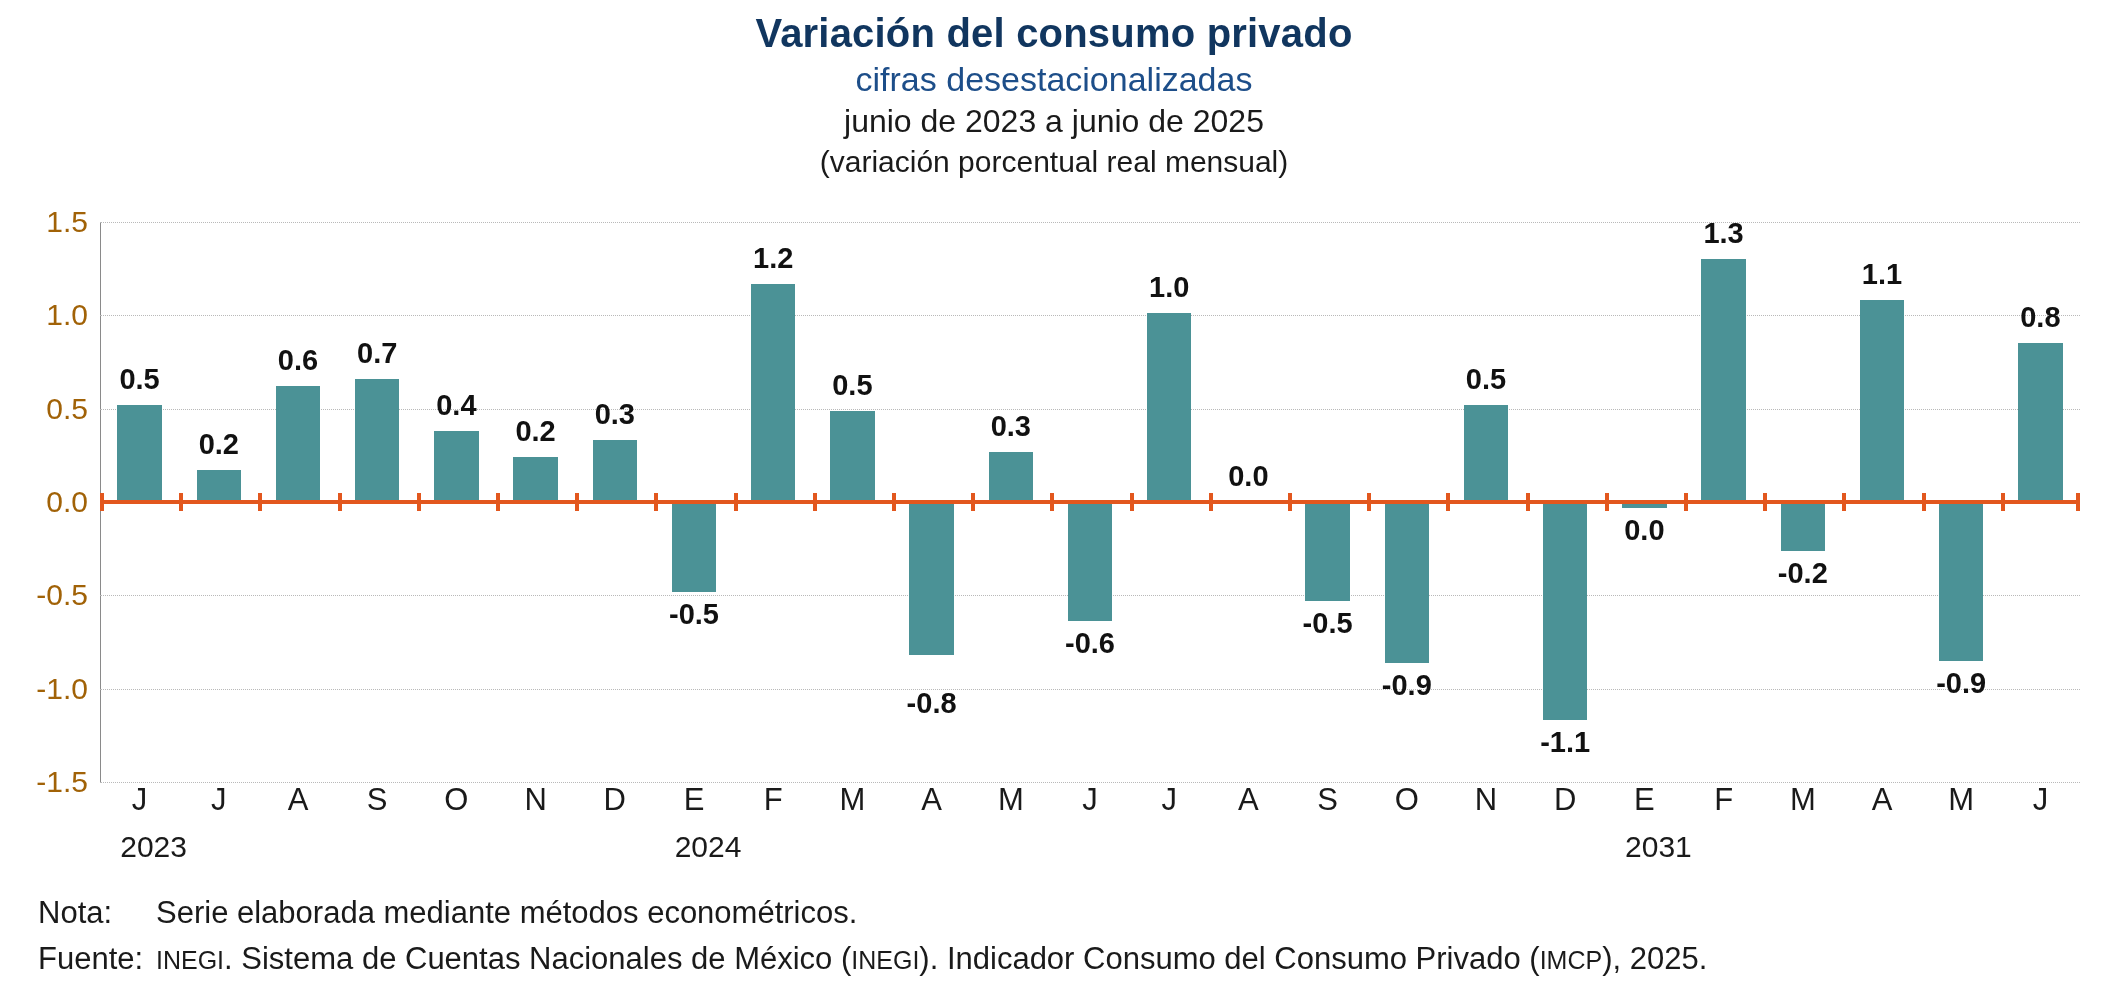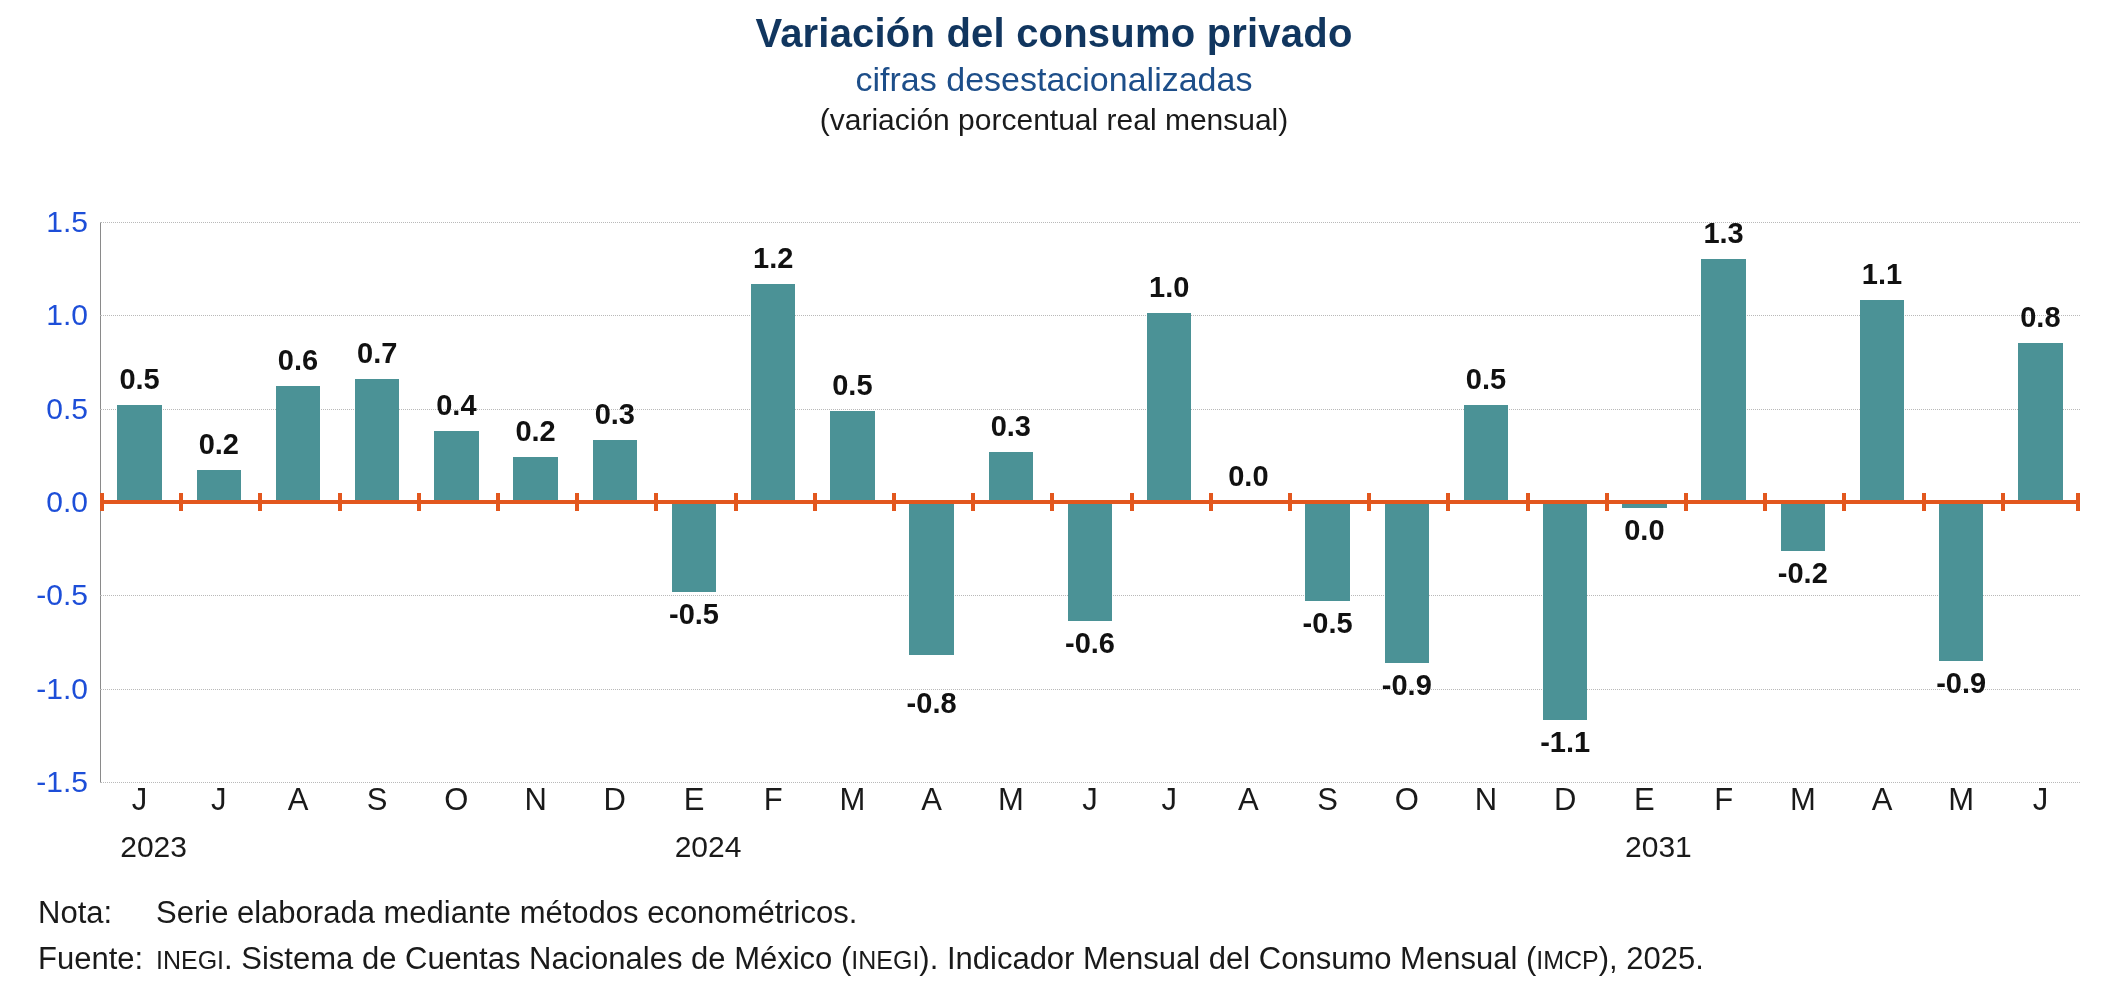--- a/index.html
+++ b/index.html
@@ -62,21 +62,21 @@
     position: absolute;
     left: 0;
     top: 0;
     width: 98px;
     height: 560px;
   }
   .y-lab {
     position: absolute;
     right: 10px;
     font-size: 30px;
-    color: #1d4ed8;
+    color: #a16207;
     transform: translateY(-50%);
     white-space: nowrap;
   }
   .plot {
     position: absolute;
     left: 100px;
     top: 0;
     width: 1980px;
     height: 560px;
   }
@@ -167,20 +167,21 @@
   }
 </style>
 </head>
 <body>
 
 <div class="page">
 
   <div class="titles">
     <div class="title-main">Variación del consumo privado</div>
     <div class="title-sub1">cifras desestacionalizadas</div>
+    <div class="title-sub2">junio de 2023 a junio de 2025</div>
     <div class="title-sub3">(variación porcentual real mensual)</div>
   </div>
 
   <div class="plot-wrap">
     <div class="y-axis-labels" id="y-axis-labels">
         <div class="y-lab" style="top: 560px;">-1.5</div>
         <div class="y-lab" style="top: 466.667px;">-1.0</div>
         <div class="y-lab" style="top: 373.333px;">-0.5</div>
         <div class="y-lab" style="top: 280px;">0.0</div>
         <div class="y-lab" style="top: 186.667px;">0.5</div>
@@ -303,17 +304,17 @@
       <div class="x-year" style="left: 53.6px;">2023</div>
       <div class="x-year" style="left: 608px;">2024</div>
       <div class="x-year" style="left: 1558.4px;">2031</div>
     </div>
 
   <div class="notes">
     <div class="note-row">
       <span class="note-label">Nota:</span><span>Serie elaborada mediante métodos econométricos.</span>
     </div>
     <div class="note-row">
-      <span class="note-label">Fuente:</span><span class="smallcap">INEGI</span><span>. Sistema de Cuentas Nacionales de México (</span><span class="smallcap">INEGI</span><span>). Indicador Mensual del Consumo Mensual (</span><span class="smallcap">IMCP</span><span>), 2025.</span>
+      <span class="note-label">Fuente:</span><span class="smallcap">INEGI</span><span>. Sistema de Cuentas Nacionales de México (</span><span class="smallcap">INEGI</span><span>). Indicador Consumo del Consumo Privado (</span><span class="smallcap">IMCP</span><span>), 2025.</span>
     </div>
   </div>
 
 </div>
 
 </body></html>

